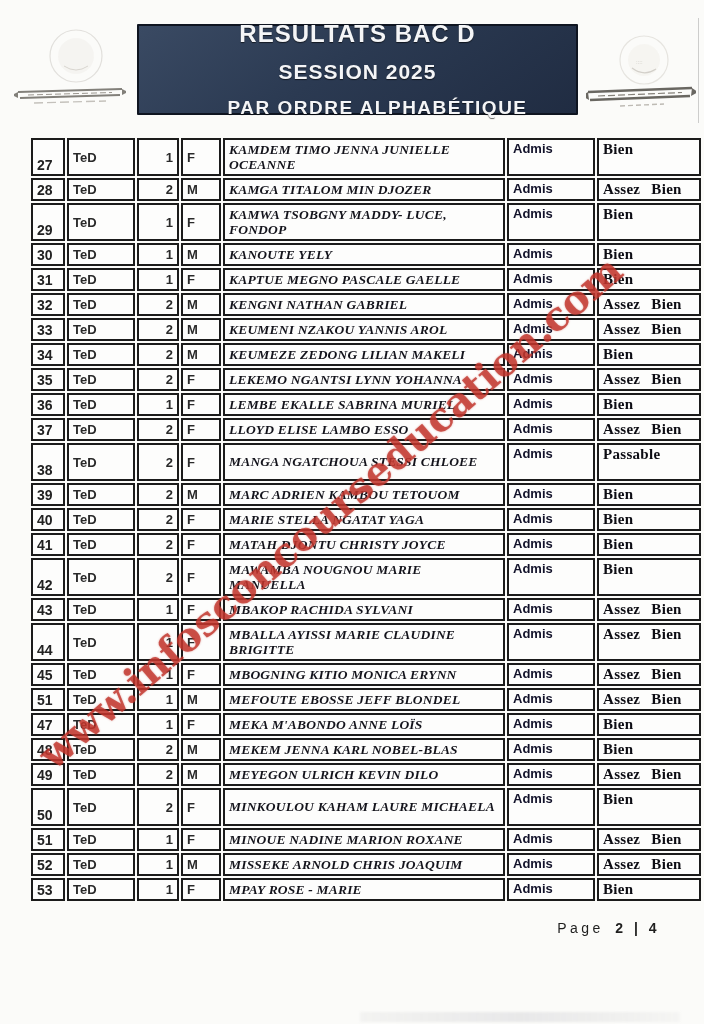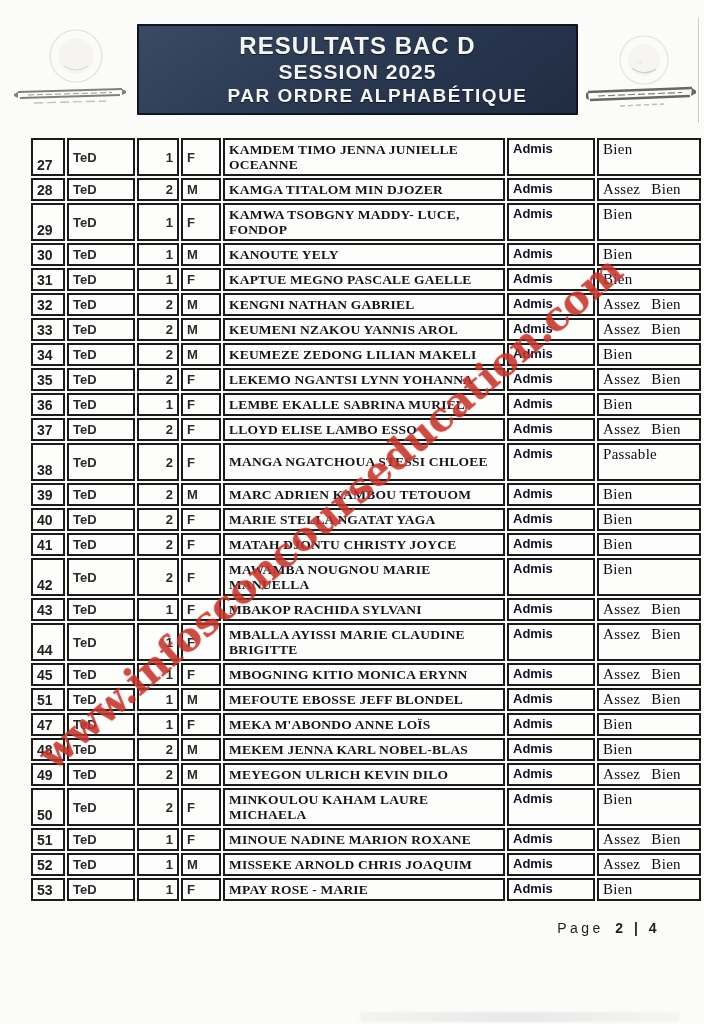--- a/index.html
+++ b/index.html
@@ -13,21 +13,21 @@
   .stamp{position:absolute;opacity:.85;}
   .stamp-left{left:14px;top:22px;width:112px;height:90px;}
   .stamp-right{left:586px;top:30px;width:110px;height:88px;}
   .title-box{
     position:absolute;left:137px;top:24px;width:441px;height:91px;
     background:linear-gradient(145deg,#3a4a63 0%,#2b3a52 45%,#20python2c42 100%);
     background:linear-gradient(145deg,#3a4a63 0%,#2b3a52 45%,#202c42 100%);
     border:2px solid #0f1521;border-radius:1px;
     box-sizing:border-box;
     display:flex;flex-direction:column;justify-content:center;align-items:center;
-    gap:1px;
+    gap:13px;
   }
   .title-line{
     color:#f4f5f7;font-weight:700;letter-spacing:1px;line-height:1.15;
     font-family:"Liberation Sans",sans-serif;
     text-shadow:0 1px 1px rgba(0,0,0,.6);
     white-space:nowrap;
   }
   .title-line.l1{font-size:24px;}
   .title-line.l2{font-size:21px;}
   .title-line.l3{font-size:19px;letter-spacing:1.5px;padding-left:40px;}
@@ -62,30 +62,30 @@
     font-size:13px;font-weight:600;color:#2a2a2a;
   }
   td.col-sex{
     vertical-align:middle;text-align:left;padding-left:7px;
     font-size:13px;font-weight:600;color:#2a2a2a;
   }
   td.col-name{
     vertical-align:middle;padding-left:6px;
     font-family:"Liberation Serif",serif;
     font-size:13.5px;font-weight:700;color:#14141c;
-    letter-spacing:.2px;line-height:15.5px;
+    letter-spacing:.2px;line-height:15.5px;font-style:italic;
   }
   td.col-status{
     vertical-align:top;padding-top:3px;padding-left:6px;
     font-size:13px;font-weight:700;color:#12122a;
   }
   td.col-mention{
     vertical-align:top;padding-top:3px;padding-left:7px;
     font-family:"Liberation Serif",serif;
-    font-size:15px;font-weight:400;color:#0d0d14;
+    font-size:15px;font-weight:700;color:#0d0d14;
     word-spacing:7px;letter-spacing:.3px;
   }
 
   
   .watermark{
     position:absolute;left:330px;top:512px;
     transform:translate(-50%,-50%) rotate(-41deg);
     font-family:"DejaVu Serif",serif;
     font-size:40px;font-weight:700;white-space:nowrap;
     color:rgba(194,53,44,.78);

